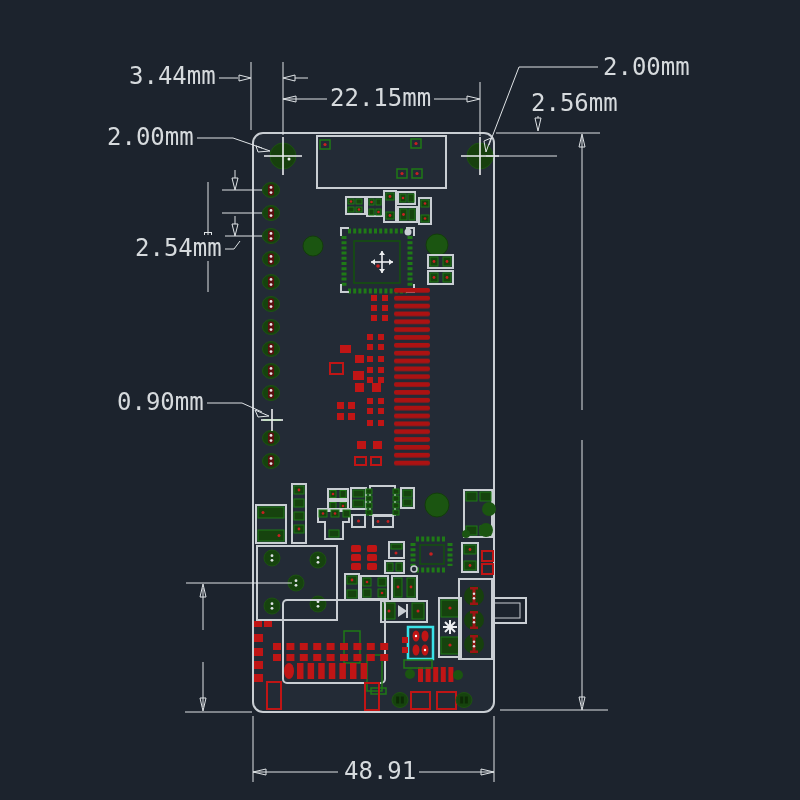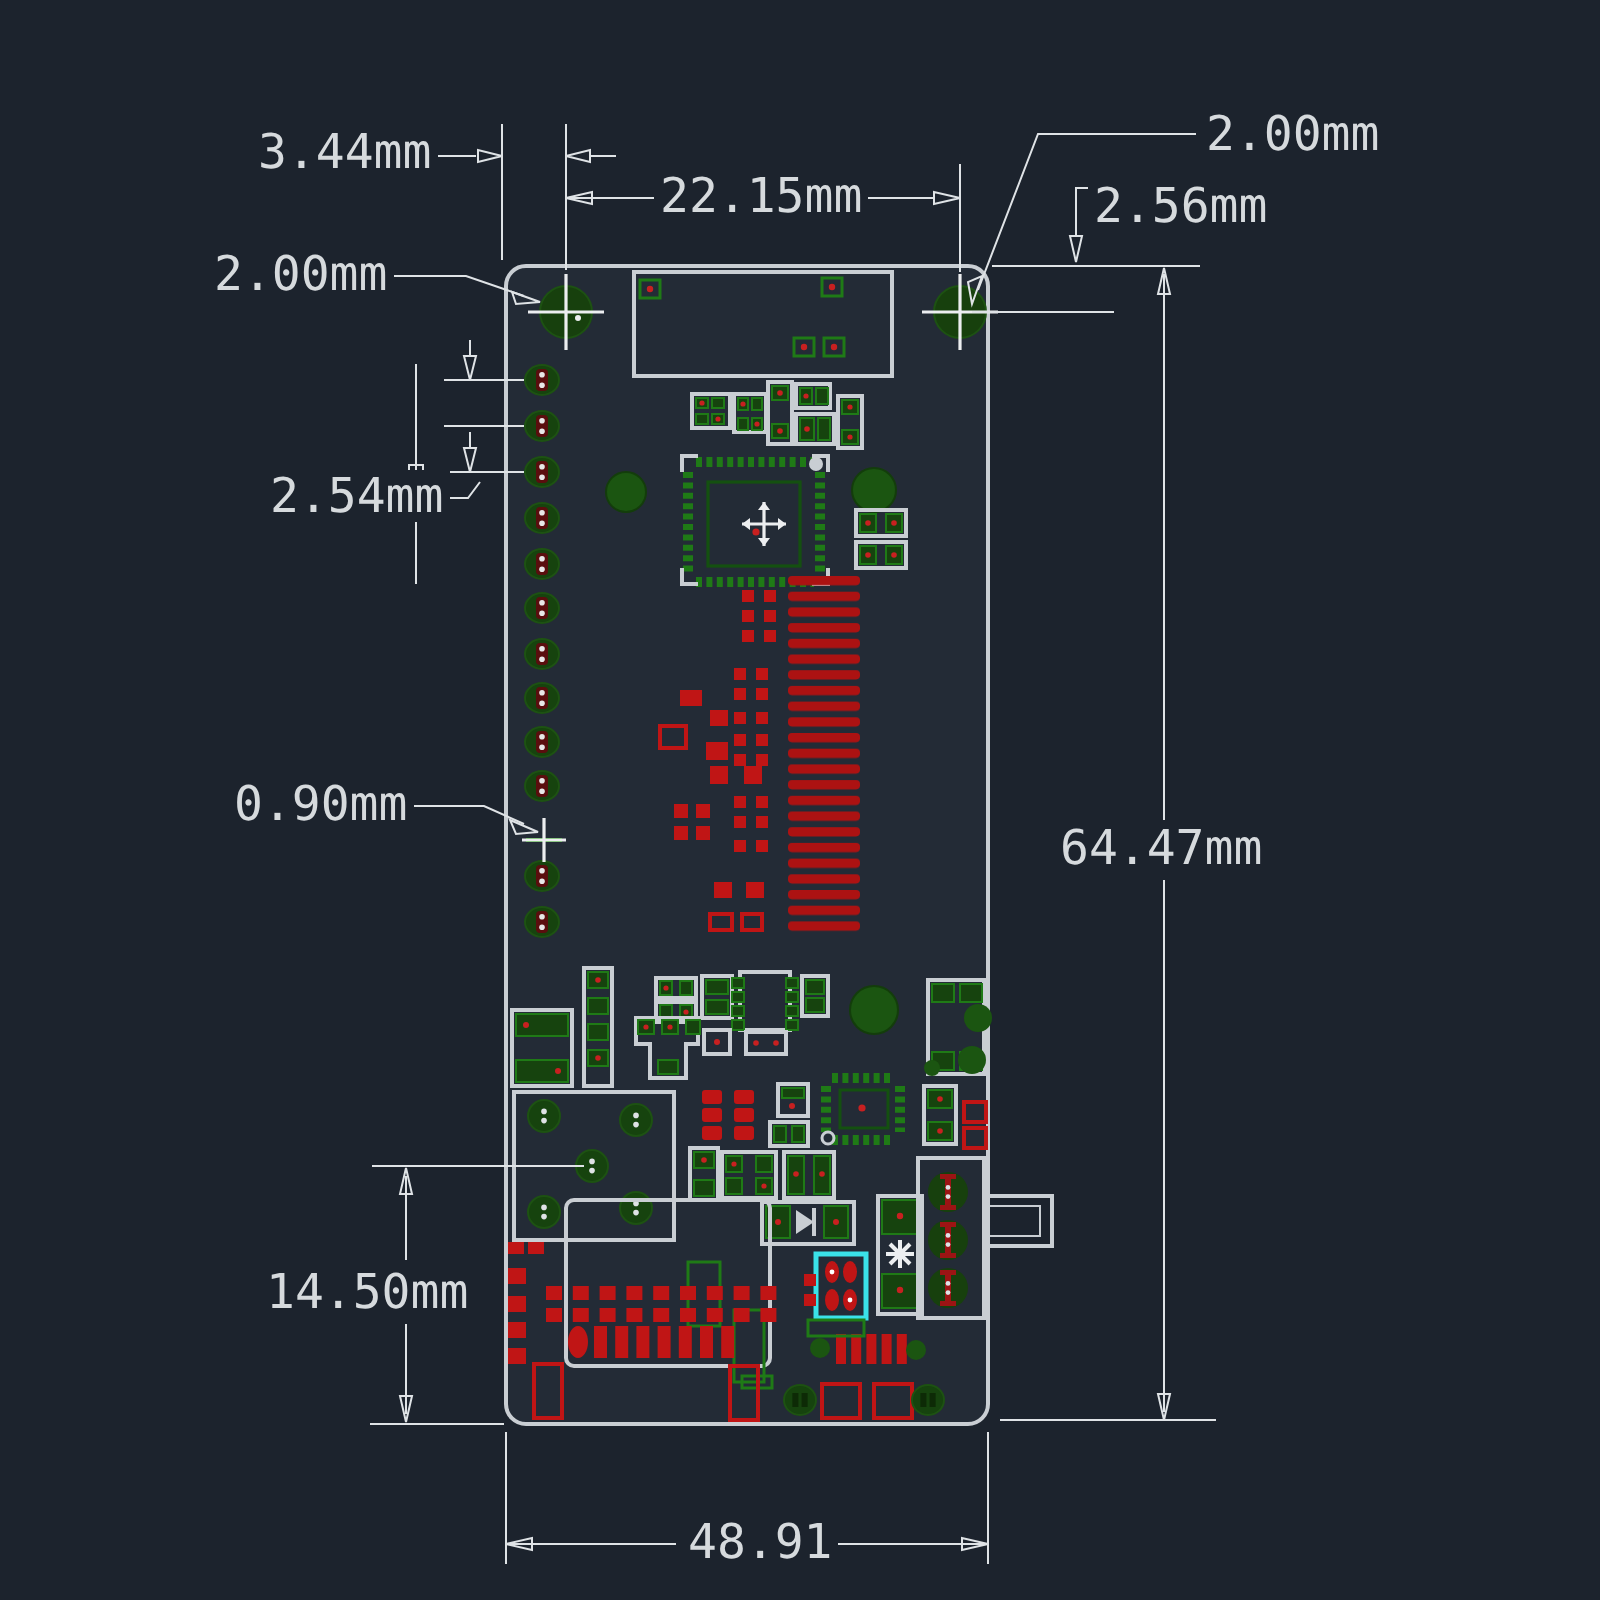--- a/index.html
+++ b/index.html
@@ -491,19 +491,17 @@
     <line x1="410" y1="772" x2="494" y2="772" class="dl"></line>
     <path d="M253 772 l13 -3 v6 z" class="ar"></path>
     <path d="M494 772 l-13 -3 v6 z" class="ar"></path>
   </g>
 </svg>
 
 <div class="dim-label" style="left:126px;top:63px">3.44mm</div>
 <div class="dim-label" style="left:104px;top:124px">2.00mm</div>
 <div class="dim-label" style="left:327px;top:85px">22.15mm</div>
 <div class="dim-label" style="left:600px;top:54px">2.00mm</div>
-<div class="dim-label" style="left:544px;top:90px">2.56mm</div>
+<div class="dim-label" style="left:528px;top:90px">2.56mm</div>
 <div class="dim-label" style="left:132px;top:235px">2.54mm</div>
 <div class="dim-label" style="left:114px;top:389px">0.90mm</div>
-<div class="dim-label" style="left:527px;top:411px">64.47mm</div>
-<div class="dim-label" style="left:130px;top:633px">14.50mm</div>
 <div class="dim-label" style="left:341px;top:758px">48.91</div>
 </div>
 
 </body></html>

